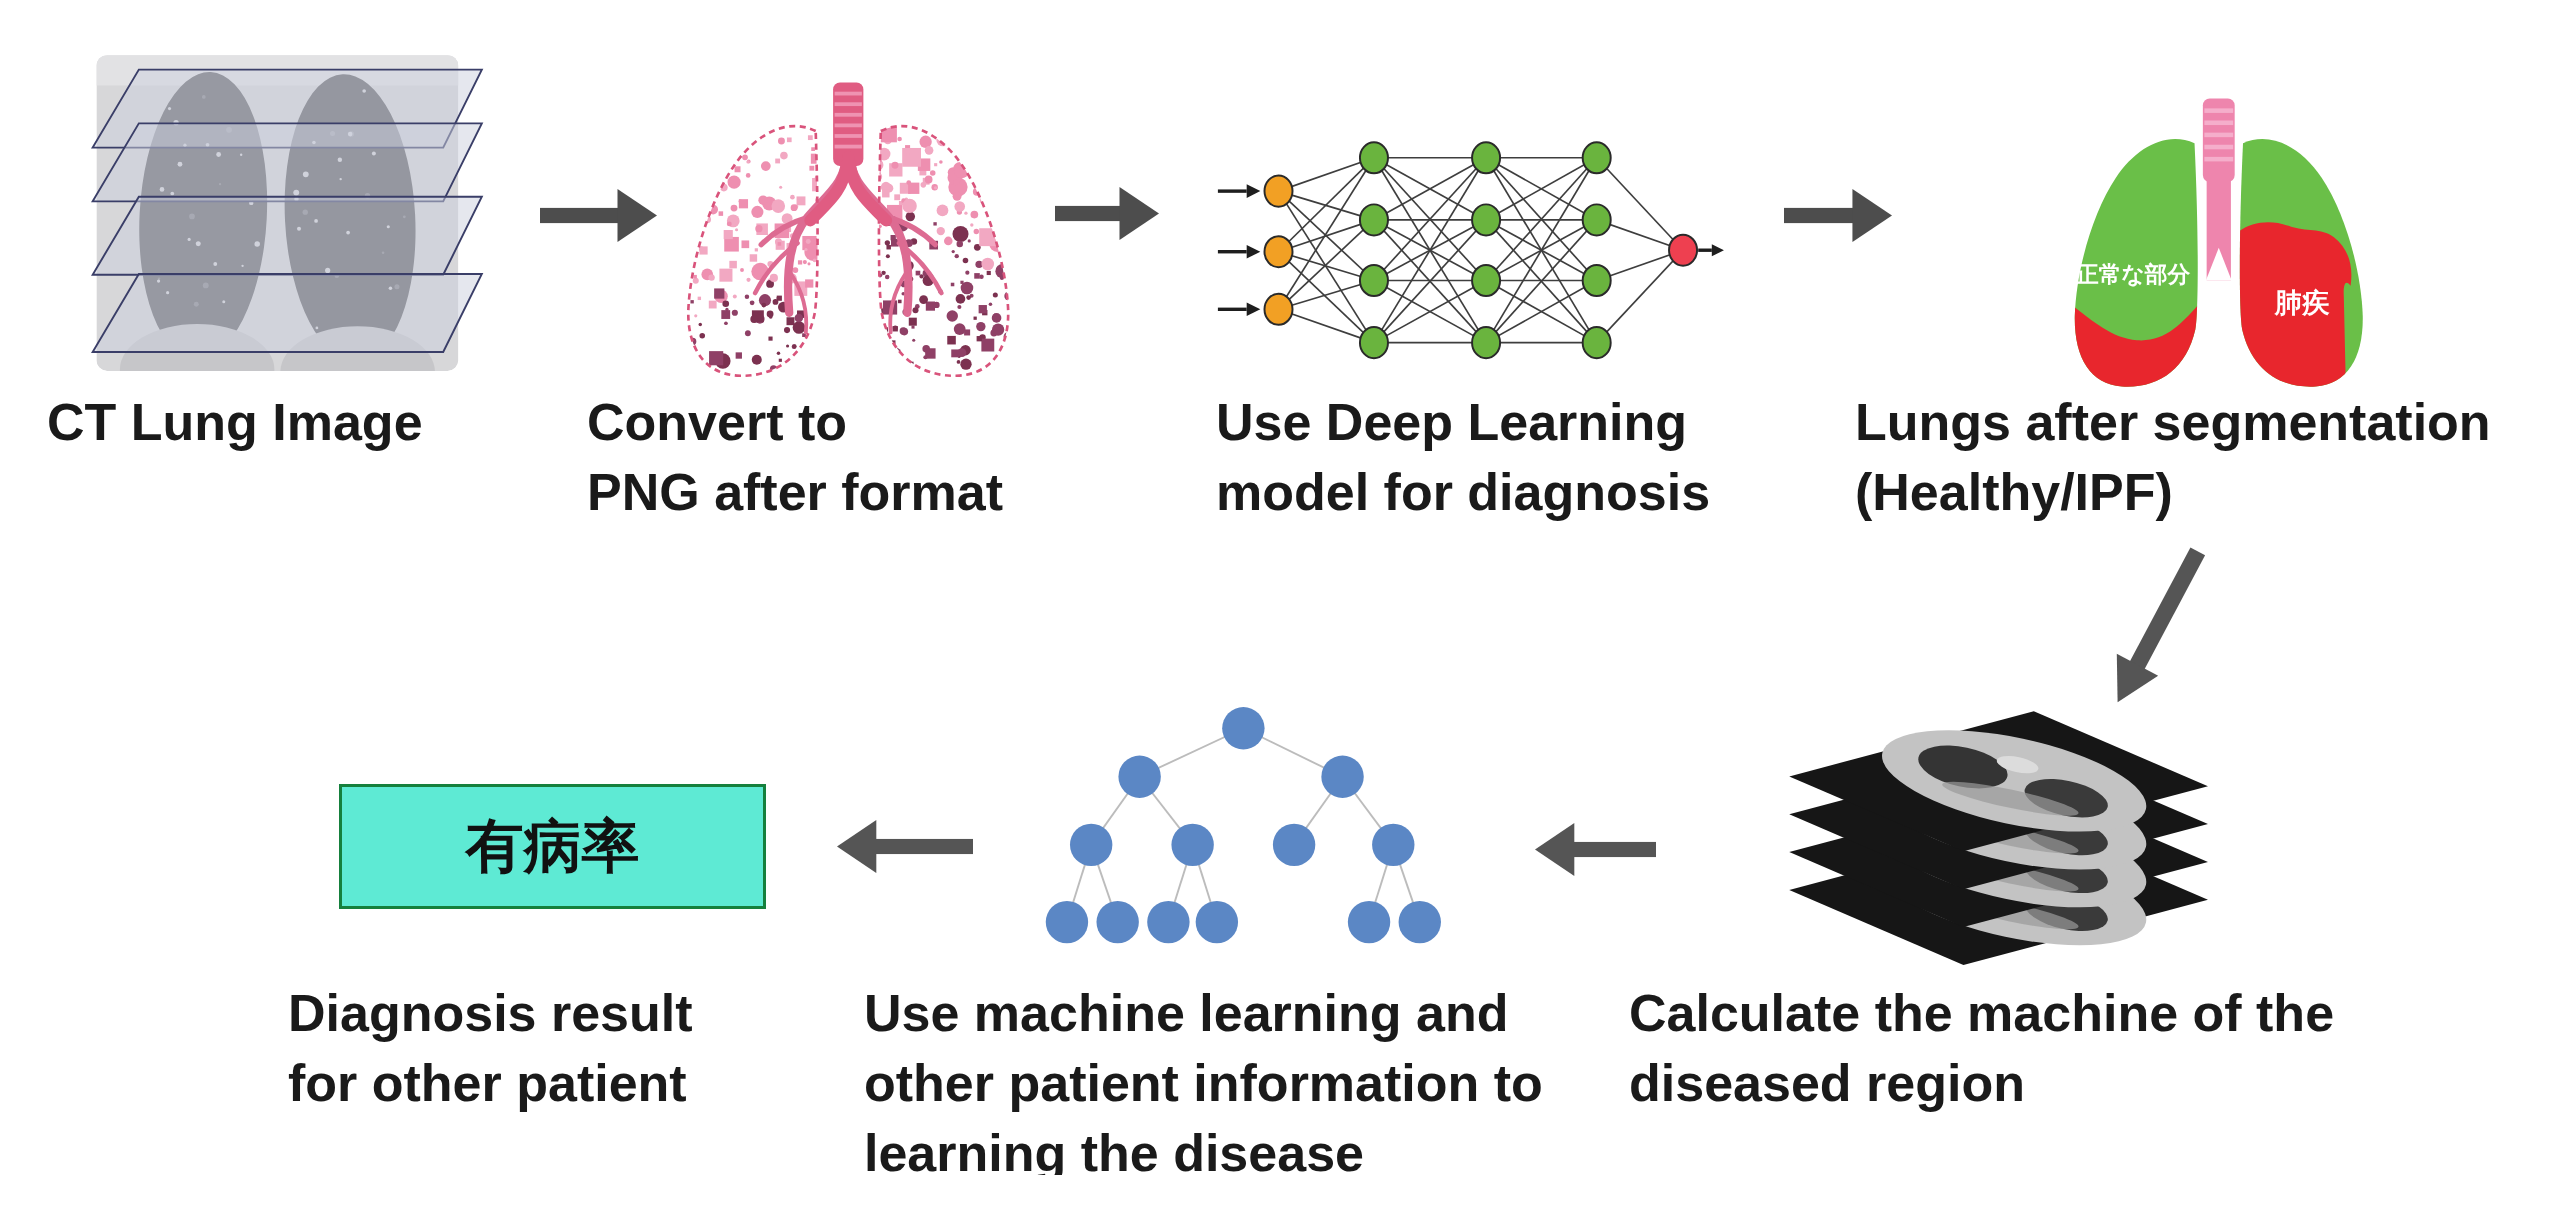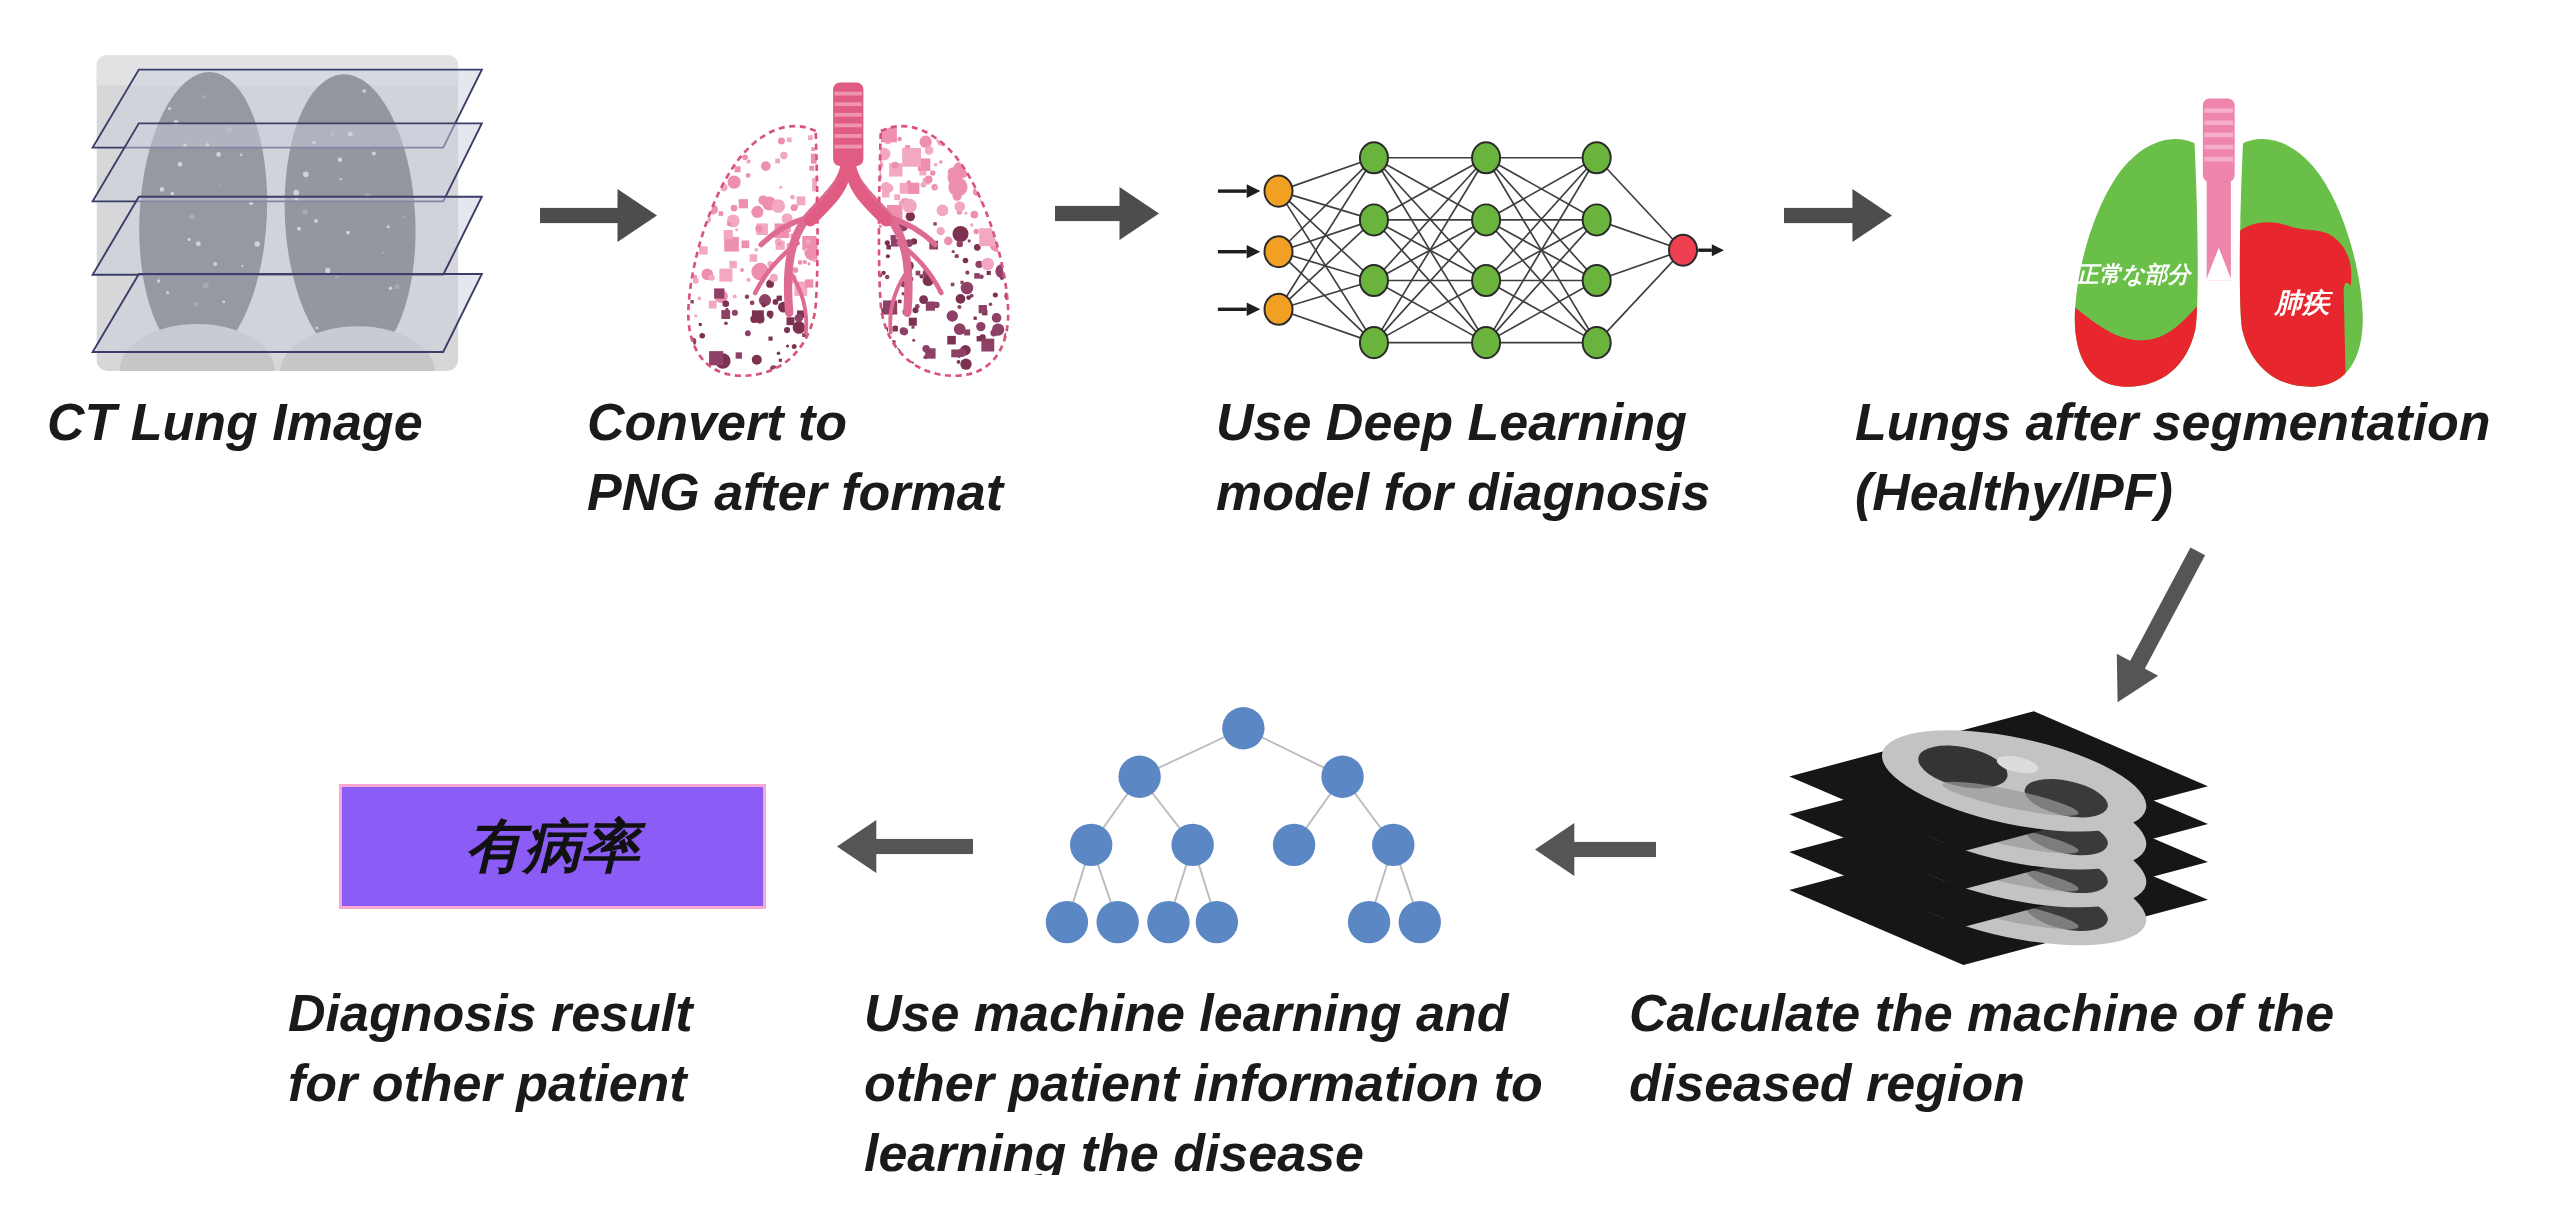--- a/index.html
+++ b/index.html
@@ -1,22 +1,22 @@
 <!DOCTYPE html>
 <html style="font-size:12px"><head>
 <meta charset="utf-8">
 <style>
   html,body{margin:0;padding:0;background:#ffffff;}
   .canvas{position:relative;width:2576px;height:1175px;background:#ffffff;overflow:hidden;
-          font-family:"Liberation Sans", sans-serif;font-style:italic;}
+          font-family:"Liberation Sans", sans-serif;}
   .abs{position:absolute;}
   .caption{position:absolute;text-align:left;font-weight:700;color:#1a1a1a;
            font-size:52px;line-height:70px;letter-spacing:0px;}
   .resultbox{position:absolute;left:339px;top:784px;width:427px;height:125px;
-             border:3px solid #f9a8d4;background:#8b5cf6;box-sizing:border-box;
+             border:3px solid #15803d;background:#5eead4;box-sizing:border-box;
              display:flex;align-items:center;justify-content:center;}
   .resultbox span{font-size:58px;font-weight:700;color:#111111;}
   svg{display:block;}
 </style>
 </head>
 <body>
 
 <div class="canvas">
 
   <svg class="abs" style="left:76px;top:45px" width="424" height="349" viewBox="0 0 560 460">

